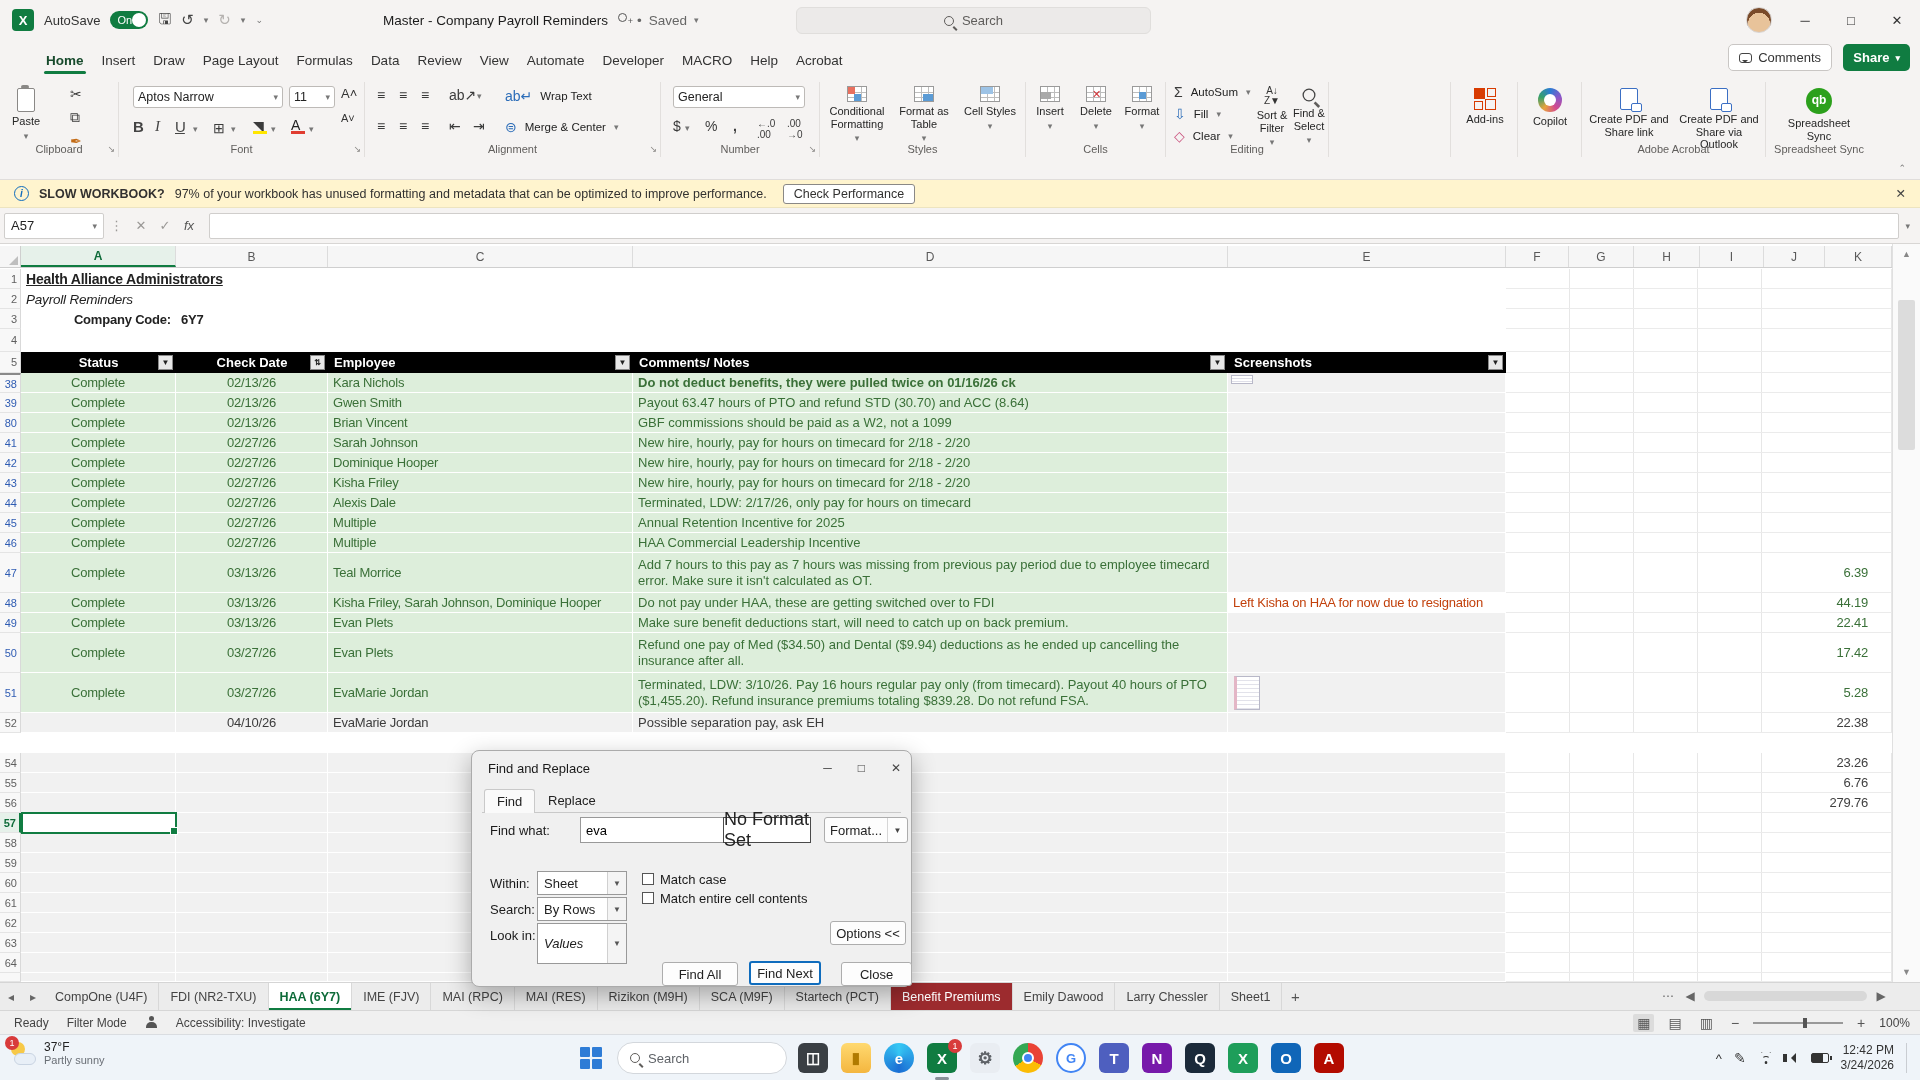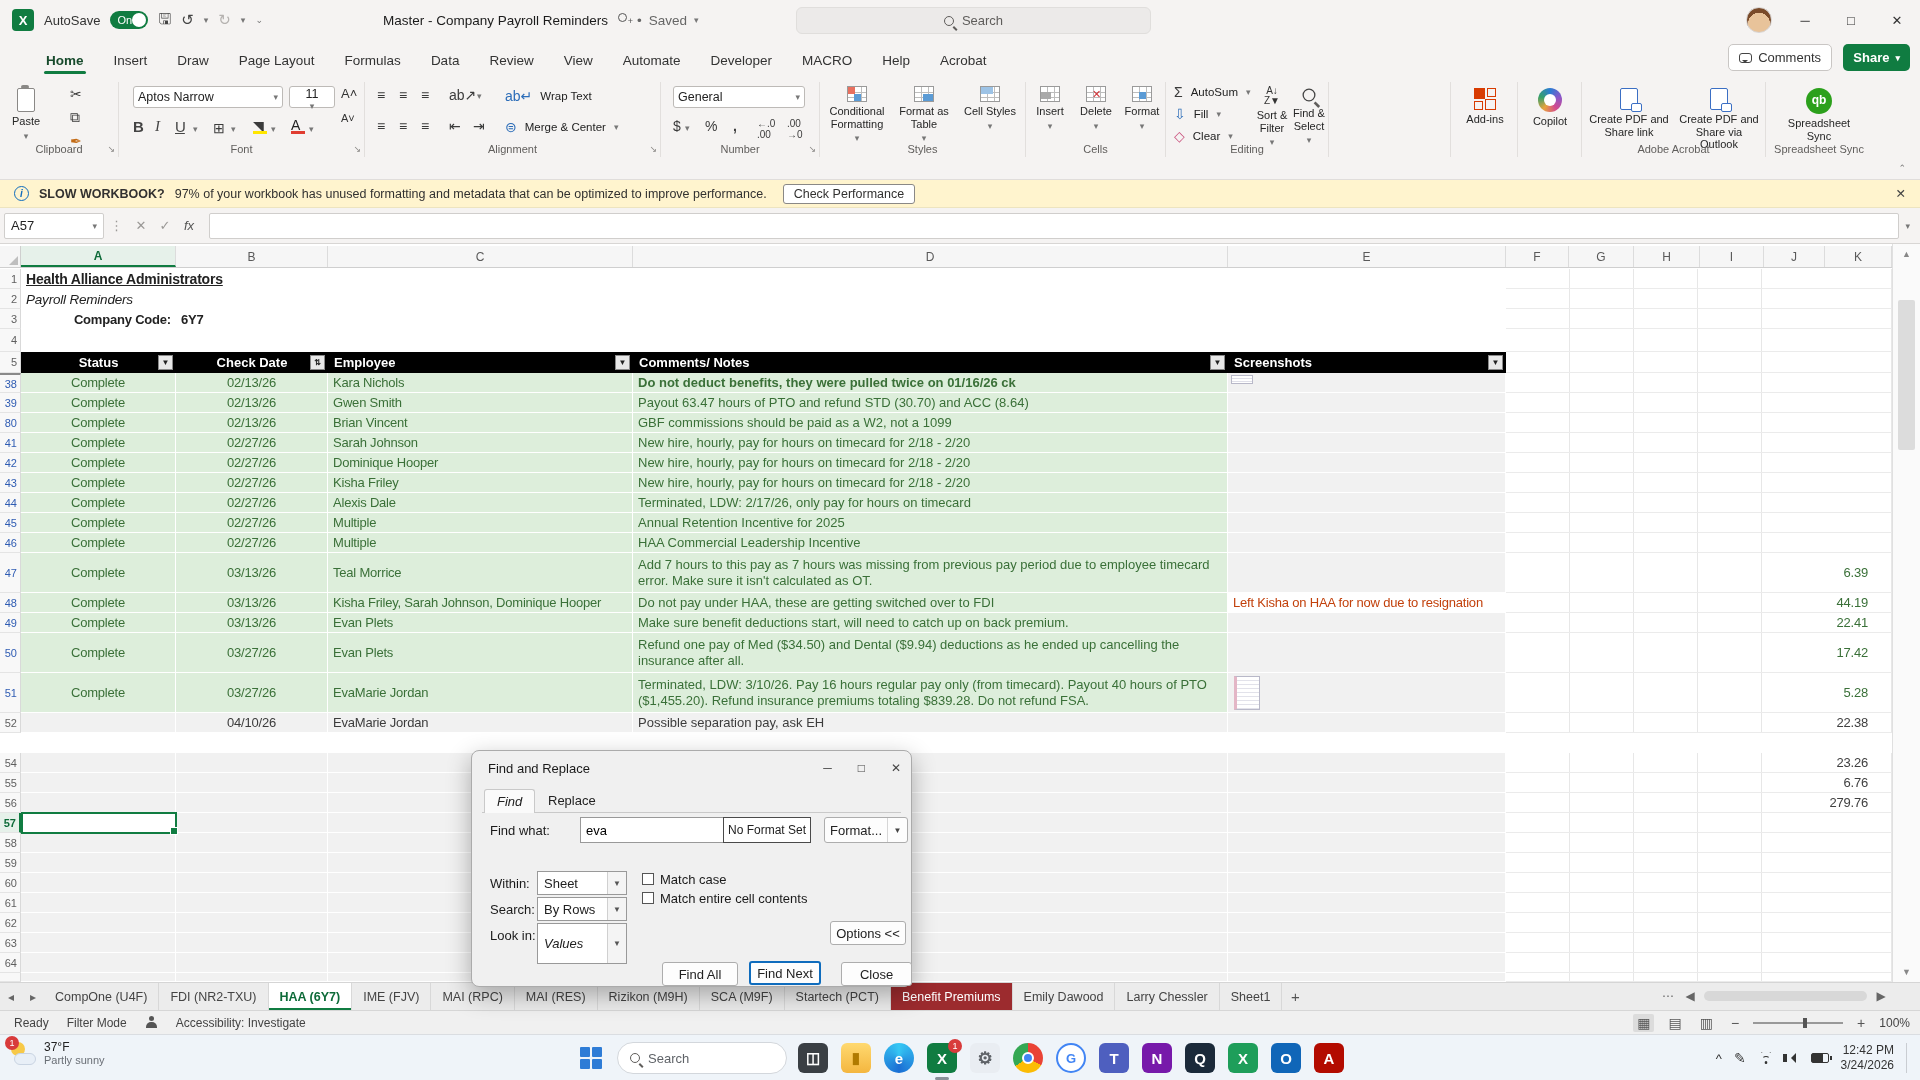--- a/index.html
+++ b/index.html
@@ -19,21 +19,21 @@
   .mag::after{content:"";position:absolute;left:9px;top:9px;width:5px;height:1.6px;background:#5f5d5b;transform:rotate(45deg);transform-origin:0 0;}
   #doctitle{display:flex;align-items:center;gap:7px;margin-left:120px;color:#1b1b1b;font-size:13.5px;}
   .persona{width:15px;height:15px;position:relative;display:inline-block;}
   .persona::before{content:"";position:absolute;left:3px;top:0;width:7px;height:7px;border:1.4px solid #555;border-radius:50%;}
   .persona::after{content:"+";position:absolute;right:-3px;top:3px;font-size:9px;color:#555;}
   .dim{color:#666;}
   #wctrl{position:absolute;right:0;top:0;height:40px;display:flex;}
   #wctrl span{width:46px;height:40px;display:flex;align-items:center;justify-content:center;color:#333;font-size:13px;}
   #avatar{position:absolute;right:148px;top:7px;width:26px;height:26px;border-radius:50%;background:radial-gradient(circle at 50% 65%,#e8c39a 55%,#7a4b2a 56%);border:1px solid #d8d4d2;}
   
-  #tabrow{position:absolute;left:0;top:40px;width:1920px;height:38px;background:#F5F3F2;display:flex;align-items:flex-end;padding-left:44px;gap:26px;}
+  #tabrow{position:absolute;left:0;top:40px;width:1920px;height:38px;background:#F5F3F2;display:flex;align-items:flex-end;padding-left:44px;gap:14px;}
   .mtab{padding:0 2px 10px 2px;color:#333;font-size:13.5px;position:relative;}
   .mtab.active{font-weight:bold;color:#174A2C;}
   .mtab.active::after{content:"";position:absolute;left:0;right:0;bottom:4px;height:3px;border-radius:2px;background:#107C41;}
   #comments-pill{position:absolute;right:88px;top:44px;height:27px;border:1px solid #c9c6c4;border-radius:5px;background:#fff;display:flex;align-items:center;gap:6px;padding:0 10px;color:#333;}
   .bub{width:13px;height:10px;border:1.4px solid #444;border-radius:3px;position:relative;display:inline-block;}
   .bub::after{content:"";position:absolute;left:2px;bottom:-4px;border:3px solid transparent;border-top-color:#444;}
   #share-pill{position:absolute;right:10px;top:44px;height:27px;border-radius:5px;background:#107C41;color:#fff;display:flex;align-items:center;gap:6px;padding:0 10px;font-weight:bold;}
   
   #ribbon{position:absolute;left:0;top:78px;width:1920px;height:102px;background:#F5F3F2;border-bottom:1px solid #E0DDDB;}
   .grp{position:absolute;top:4px;bottom:22px;border-right:1px solid #E2DFDD;}
@@ -114,28 +114,28 @@
   #selcell{position:absolute;left:21px;top:568px;width:156px;height:22px;border:2px solid #107C41;background:#fff;}
   #selcell::after{content:"";position:absolute;right:-3px;bottom:-3px;width:6px;height:6px;background:#107C41;border:1px solid #fff;}
   #vscroll{position:absolute;left:1892px;top:0;width:28px;height:738px;background:#FAFAFA;border-left:1px solid #E0E0E0;}
   .varrow{position:absolute;left:0;width:27px;height:20px;color:#888;font-size:9px;display:flex;align-items:center;justify-content:center;}
   #vthumb{position:absolute;left:5px;top:56px;width:17px;height:150px;background:#DCDCDC;border-radius:2px;}
   
   #dialog{position:absolute;left:471px;top:750px;width:441px;height:237px;background:#F0F0F0;border:1px solid #ABABAB;border-radius:8px;box-shadow:0 8px 24px rgba(0,0,0,.3);z-index:50;font-size:13px;}
   #dlg-title{position:absolute;left:0;top:0;right:0;height:34px;display:flex;align-items:center;padding-left:16px;color:#1a1a1a;}
   #dlg-ctrls{position:absolute;right:10px;top:0;height:34px;display:flex;align-items:center;gap:26px;color:#444;font-size:12px;}
   .dtab{position:absolute;top:38px;height:24px;padding:4px 12px 0;color:#222;}
-  .dtab.active{background:#FAFAFA;border:1px solid #C9C9C9;border-bottom:none;border-radius:3px 3px 0 0;z-index:2;font-style:italic;}
+  .dtab.active{background:#FAFAFA;border:1px solid #C9C9C9;border-bottom:none;border-radius:3px 3px 0 0;z-index:2;}
   #tabline{position:absolute;left:10px;right:10px;top:61px;height:1px;background:#C9C9C9;}
   .dlabel{position:absolute;color:#1a1a1a;}
   .dcombo{position:absolute;background:#fff;border:1px solid #999;display:flex;align-items:center;}
   .dcombo input{border:none;outline:none;flex:1;font:13px "Liberation Sans",sans-serif;padding:0 5px;background:transparent;}
   .ddrop{width:19px;align-self:stretch;border-left:1px solid #D0D0D0;display:flex;align-items:center;justify-content:center;color:#555;font-size:8px;background:#F4F4F4;}
   .dval{flex:1;padding:0 6px;}
-  #nofmt{position:absolute;left:251px;top:66px;width:88px;height:26px;border:1.6px solid #4a4a4a;background:#fff;display:flex;align-items:center;justify-content:center;font-size:12px;}
+  #nofmt{position:absolute;left:251px;top:66px;width:88px;height:26px;border:1.6px solid #4a4a4a;background:#fff;display:flex;align-items:center;justify-content:center;font-size:18px;}
   #fmtbtn{position:absolute;left:352px;top:66px;width:84px;height:26px;border:1px solid #ADADAD;background:#FDFDFD;border-radius:3px;display:flex;align-items:center;}
   #fmtbtn .m{flex:1;text-align:center;}
   #fmtbtn .a{width:20px;border-left:1px solid #D6D6D6;align-self:stretch;display:flex;align-items:center;justify-content:center;font-size:8px;color:#444;}
   .dbtn{position:absolute;height:24px;border:1px solid #ADADAD;background:#FDFDFD;border-radius:3px;display:flex;align-items:center;justify-content:center;}
   .dbtn.focus{border:2px solid #0F6CBD;}
   .cb{position:absolute;width:12px;height:12px;border:1px solid #555;background:#fff;}
   
   #tabstrip{position:absolute;left:0;top:982px;width:1920px;height:28px;background:#ECECEC;border-top:1px solid #D5D5D5;display:flex;align-items:stretch;font-size:12.5px;color:#444;}
   .snav{width:22px;display:flex;align-items:center;justify-content:center;color:#666;font-size:12px;}
   .stab{display:flex;align-items:center;padding:0 11px;border-right:1px solid #D8D8D8;white-space:nowrap;}
@@ -258,21 +258,21 @@
     </div>
     <div class="glabel">Clipboard</div>
     <span class="launch">↘</span>
   </div>
 
   <div class="grp" style="left:119px;width:246px;">
     <div class="combo" style="position:absolute;left:14px;top:4px;width:150px;">
       <span>Aptos Narrow</span>
         <span class="chev">▾</span>
     </div>
-    <div class="combo" style="position:absolute;left:170px;top:4px;width:46px;flex-direction:column;">
+    <div class="combo" style="position:absolute;left:170px;top:4px;width:46px;">
       <span>11</span>
         <span class="chev">▾</span>
     </div>
     <span class="ag" style="position:absolute;left:14px;top:36px;font-size:15px;"><b>B</b></span>
     <span class="ag" style="position:absolute;left:36px;top:36px;font-size:15px;font-style:italic;font-family:'Liberation Serif',serif;">I</span>
     <span class="ag" style="position:absolute;left:56px;top:36px;font-size:15px;text-decoration:underline;">U</span>
     <span class="chev" style="position:absolute;left:74px;top:42px;">▾</span>
     <span class="sico" style="position:absolute;left:94px;top:38px;">⊞</span>
       <span class="chev" style="position:absolute;left:112px;top:42px;">▾</span>
     <span style="position:absolute;left:134px;top:36px;"><span class="sico">◥</span><span class="ubar" style="background:#FFE600;position:absolute;left:0;top:15px;"></span></span>

